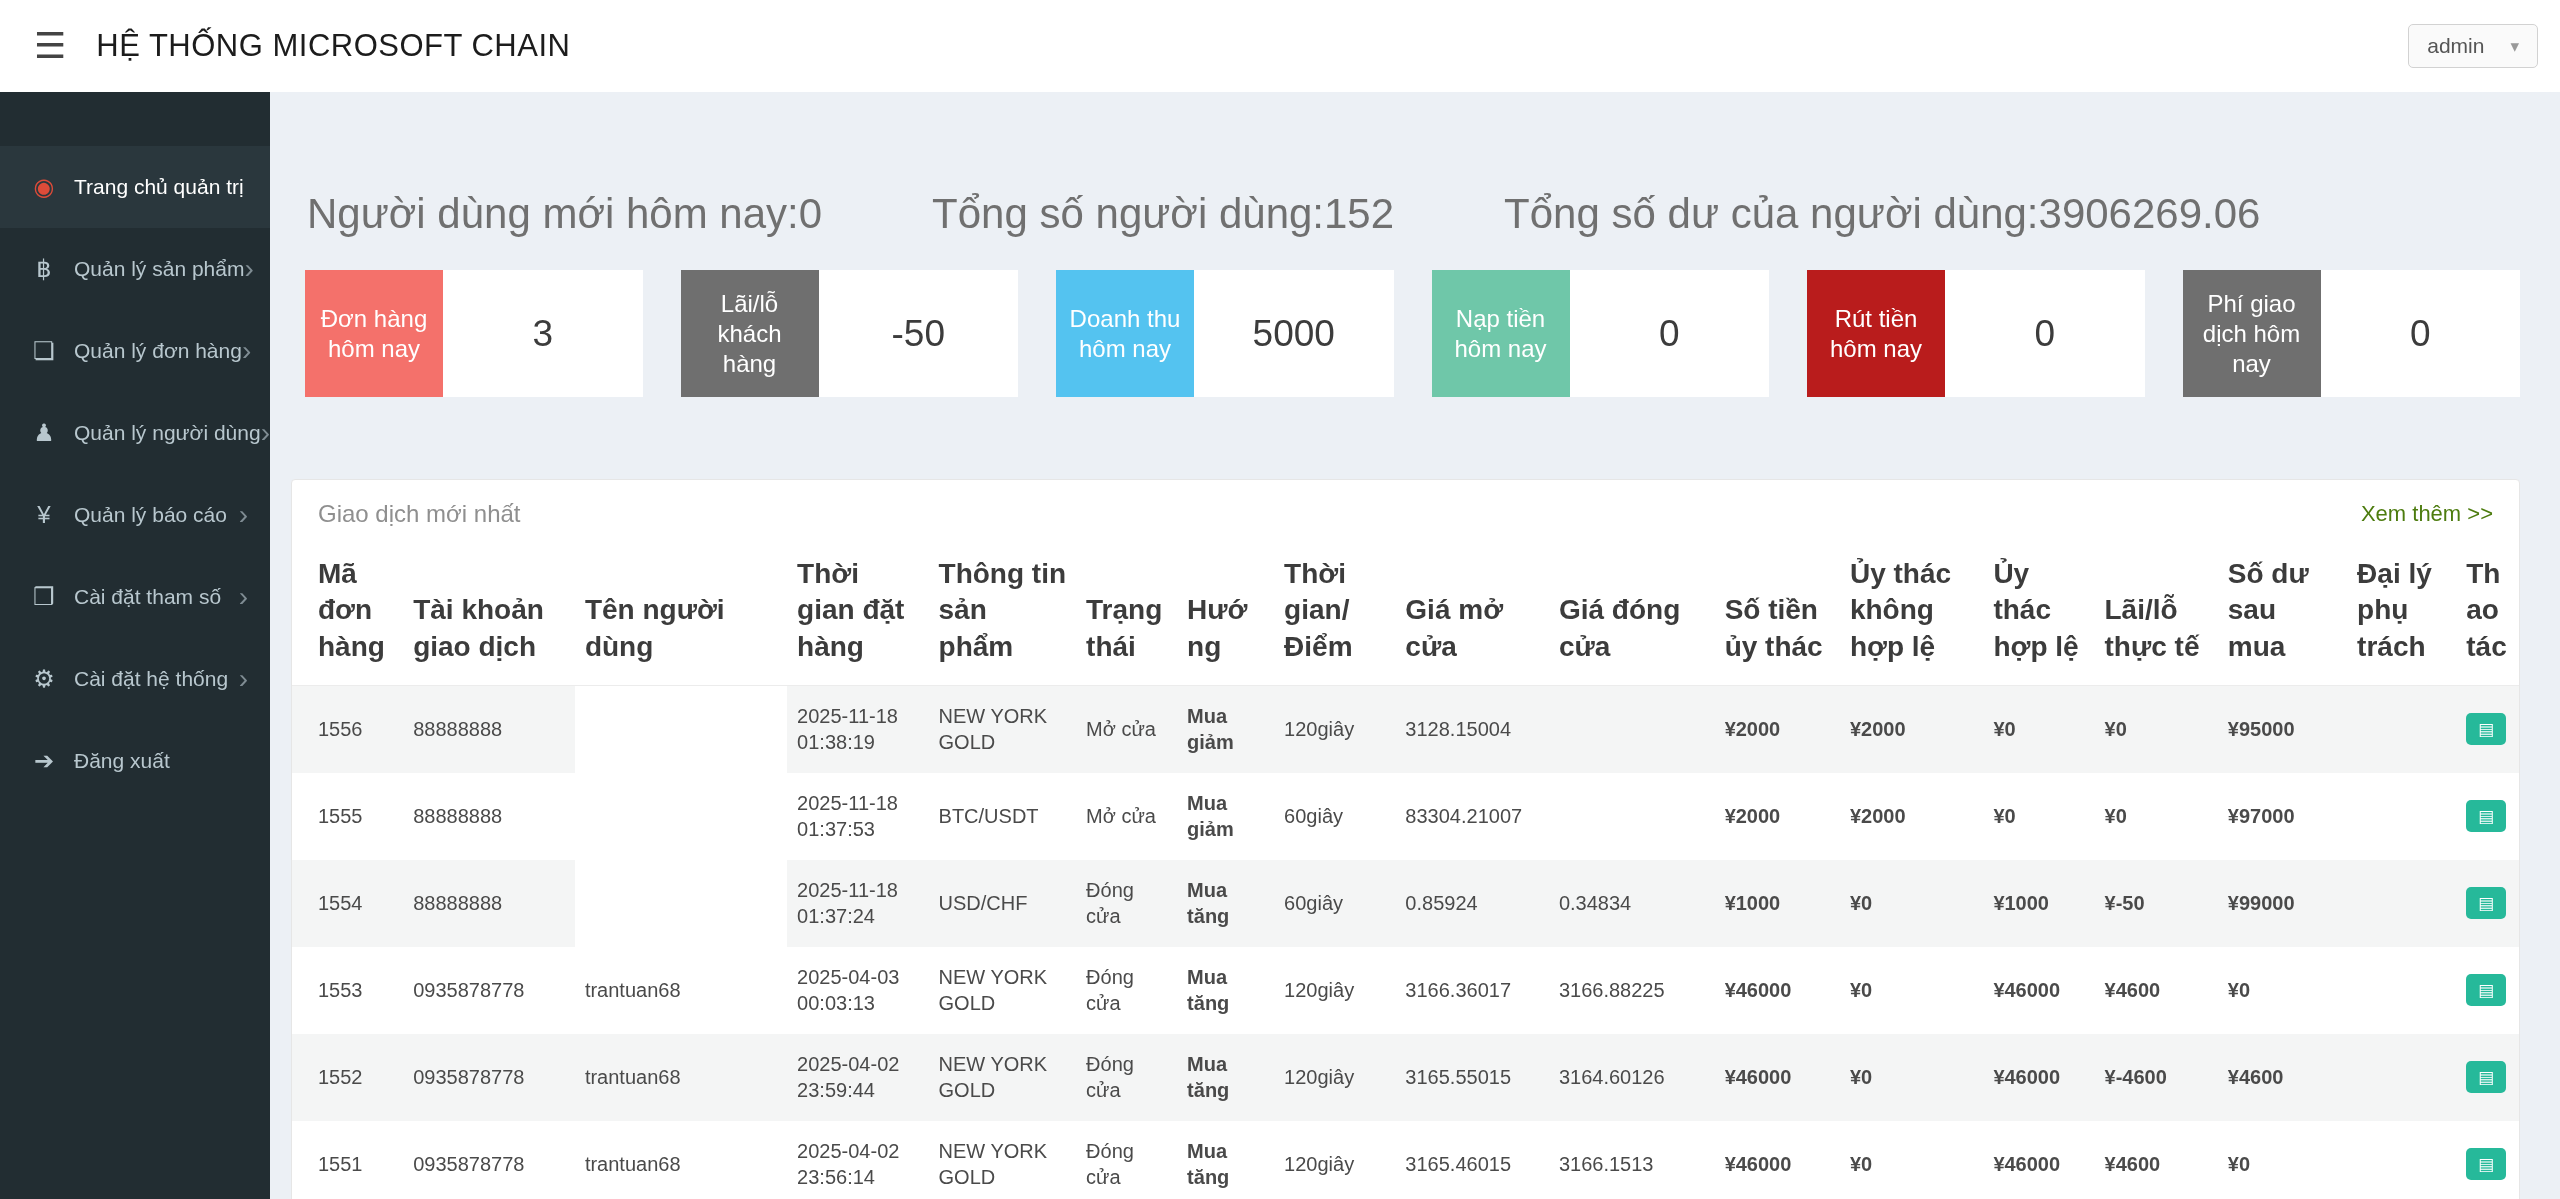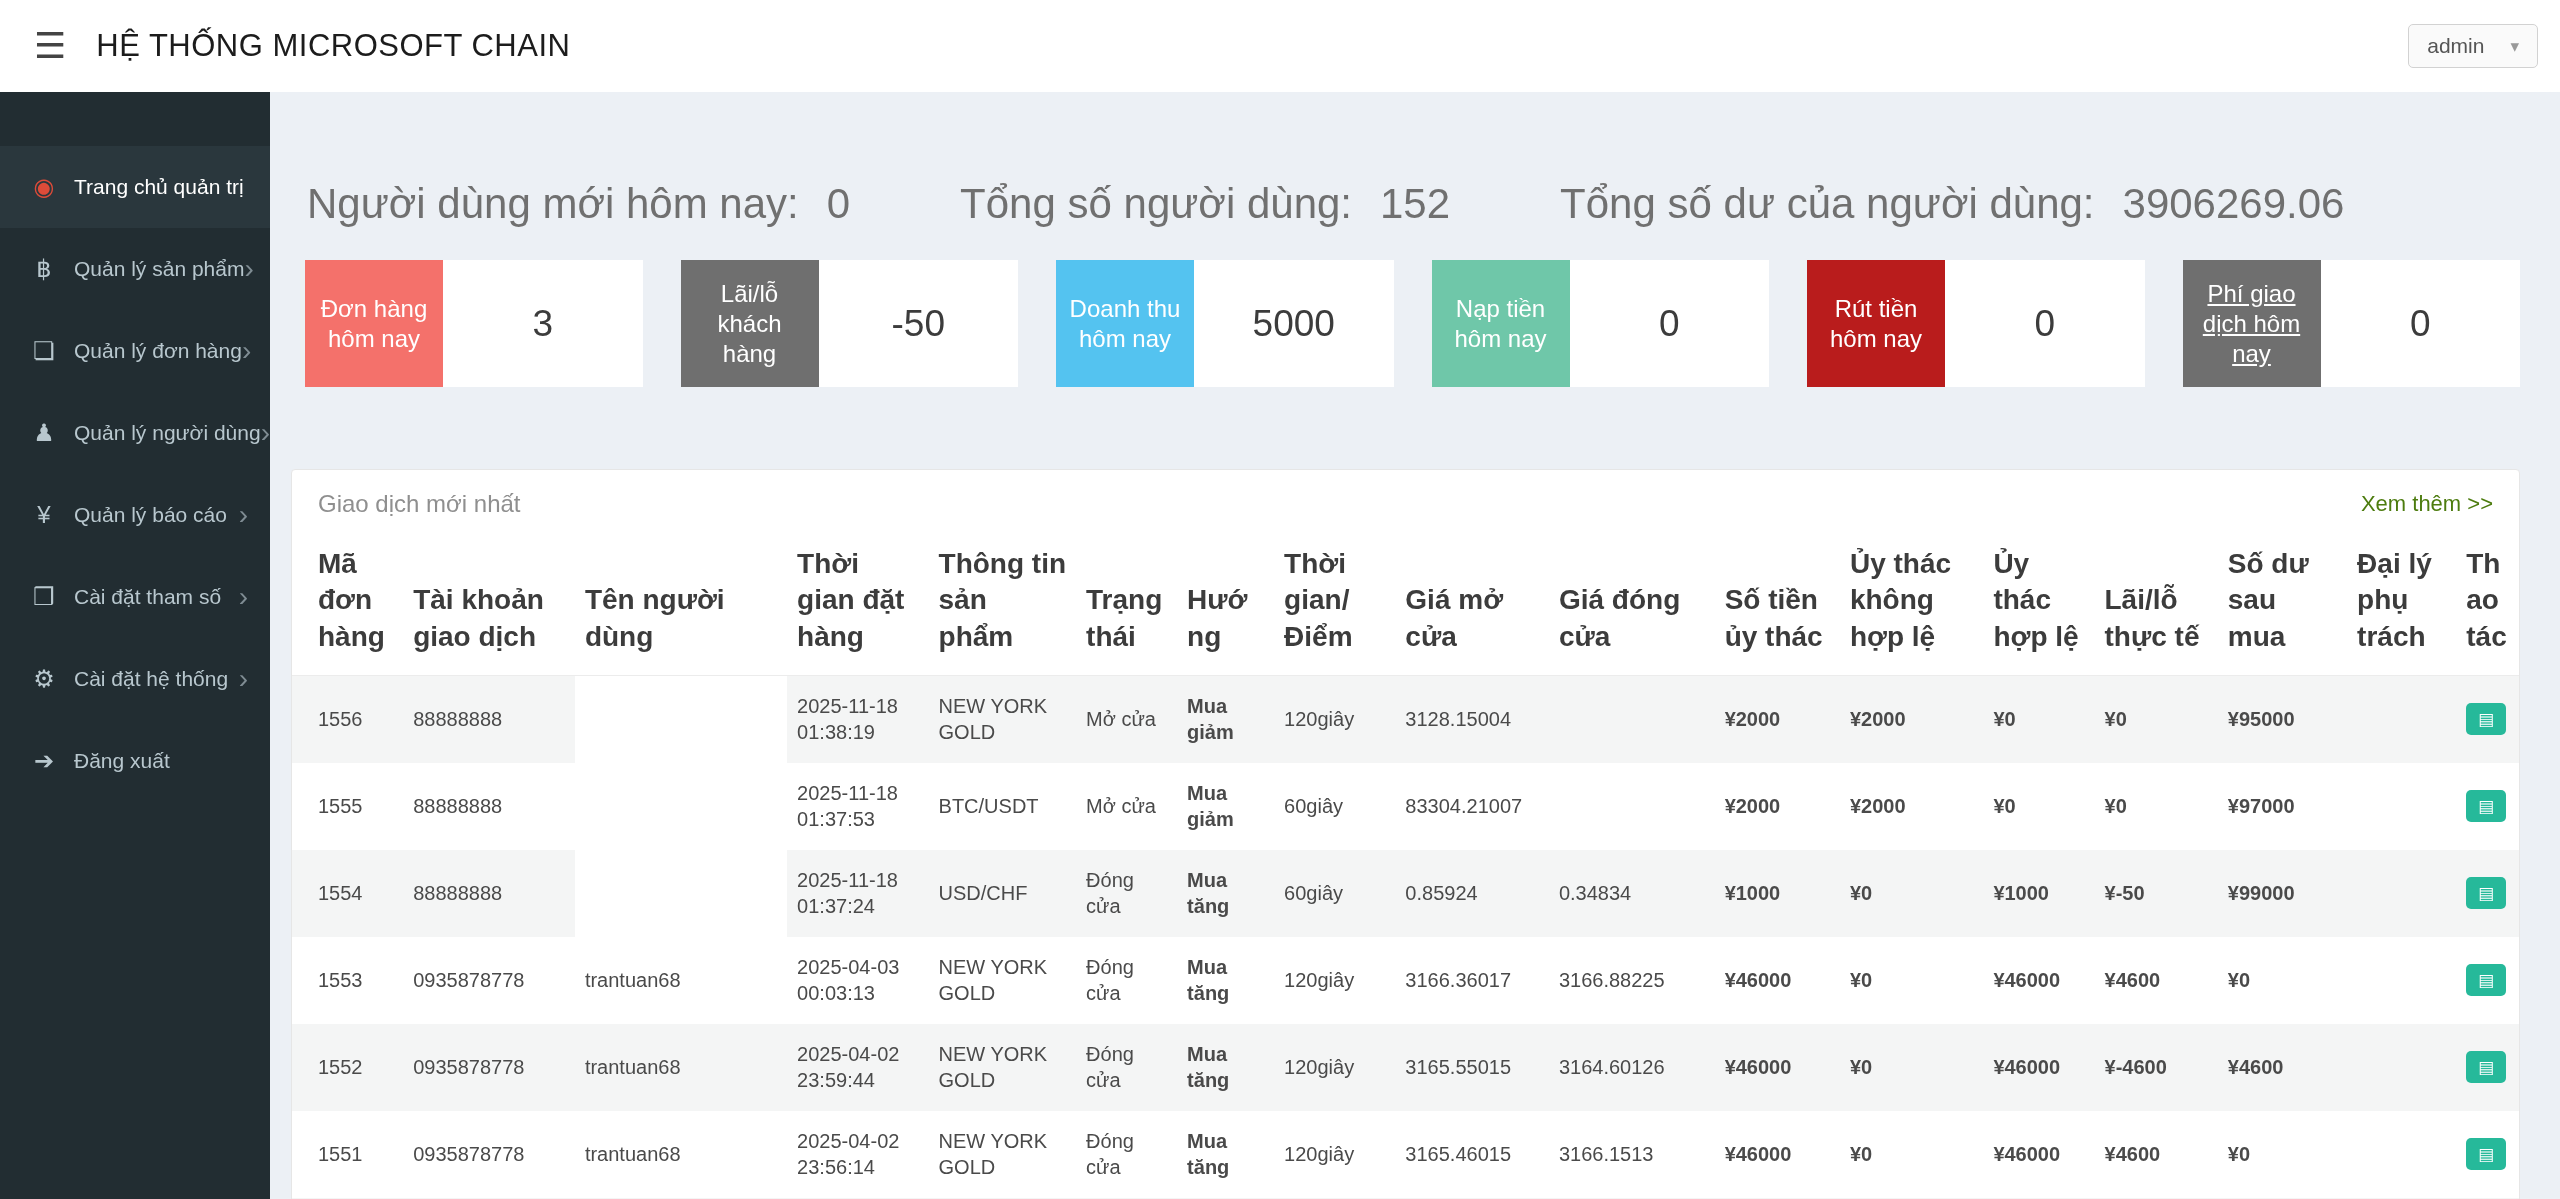--- a/index.html
+++ b/index.html
@@ -39,21 +39,21 @@
   
   .main {
     position: absolute; left: 270px; top: 92px; width: 2290px; height: 1107px;
     padding: 0 40px 0 21px;
   }
   .summary {
     margin-top: 88px; padding-left: 16px;
     display: flex; align-items: baseline; gap: 110px;
     color: #707070; font-size: 42px; font-weight: 300; white-space: nowrap;
   }
-  .sum-item { display: flex; gap: 28px; }
+  .sum-item { display: flex; gap: 0; margin-top: 10px; }
   
   .cards { margin-top: 32px; display: flex; gap: 38px; padding-left: 14px; }
   .stat-card { flex: 1; height: 127px; background: #fff; display: flex; }
   .stat-label {
     width: 138px; flex: none; color: #fff; font-size: 24px; line-height: 1.25;
     display: flex; align-items: center; justify-content: center; text-align: center; padding: 8px;
   }
   .stat-value {
     flex: 1; display: flex; align-items: center; justify-content: center;
     font-size: 37px; color: #3c3c3c; font-weight: 300;
@@ -173,21 +173,21 @@
       </div>
       <div class="stat-card">
         <div class="stat-label" style="background: rgb(111, 199, 169);">Nạp tiền hôm nay</div>
         <div class="stat-value">0</div>
       </div>
       <div class="stat-card">
         <div class="stat-label" style="background: #b91c1c;">Rút tiền hôm nay</div>
         <div class="stat-value">0</div>
       </div>
       <div class="stat-card">
-        <div class="stat-label" style="background: rgb(111, 111, 111); text-decoration: underline;">Phí giao dịch hôm nay</div>
+        <div class="stat-label" style="background: rgb(111, 111, 111);">Phí giao dịch hôm nay</div>
         <div class="stat-value">0</div>
       </div>
     </div>
   <div class="panel">
     <div class="panel-head">
       <span class="panel-title">Giao dịch mới nhất</span>
       <a class="more-link" href="#">Xem thêm &gt;&gt;</a>
     </div>
     <table class="tx-table">
       <colgroup id="colgroup">

